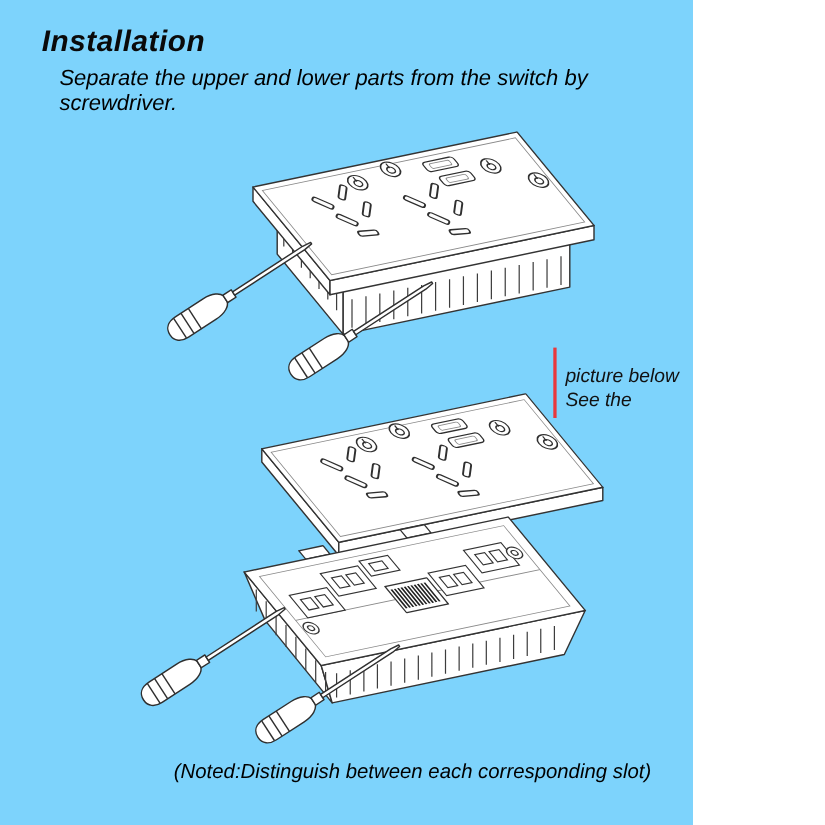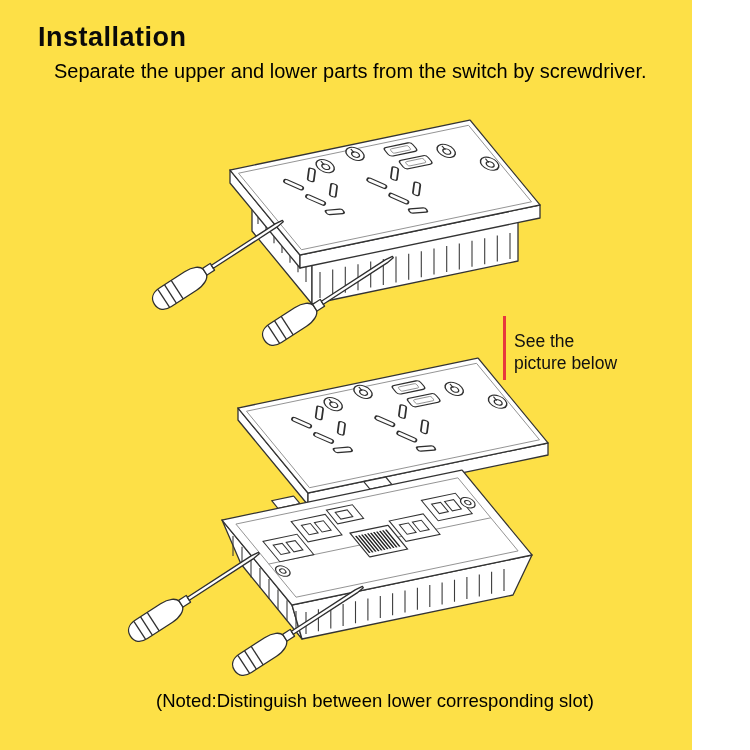--- a/index.html
+++ b/index.html
@@ -1,17 +1,17 @@
 <!DOCTYPE html>
 <html><head>
 <meta charset="utf-8">
 <style>
   html,body{margin:0;padding:0;background:#ffffff;}
-  .page{position:relative;width:692px;height:750px;background:#fde047;overflow:hidden;
-        font-family:"Liberation Sans", sans-serif;color:#000;}
+  .page{position:relative;width:630px;height:750px;background:#7dd3fc;overflow:hidden;
+        font-family:"Liberation Sans", sans-serif;color:#000;font-style:italic;}
   .title{position:absolute;left:38px;top:22px;font-size:27px;font-weight:800;
          letter-spacing:.5px;color:#0a0a0a;}
   .subtitle{position:absolute;left:38px;top:60px;font-size:20px;color:#000;margin-left:16px;}
   .red-line{position:absolute;left:503px;top:316px;width:2.5px;height:64px;background:#e8383d;}
   .callout{position:absolute;left:514px;top:330px;font-size:17.5px;line-height:22px;color:#111;}
   .note{position:absolute;left:0;top:690px;width:750px;text-align:center;font-size:18.5px;color:#000;}
   svg.canvas{position:absolute;left:0;top:0;}
   .face{fill:#ffffff;stroke:#333;stroke-width:1.3;stroke-linejoin:round;}
   .thin{fill:none;stroke:#8a8a8a;stroke-width:.8;}
   .slot rect{fill:#fdfdfd;stroke:#2f2f2f;stroke-width:1.4;}
@@ -170,18 +170,18 @@
         <circle class="post" cx="222" cy="34" r="2.5"></circle>
       </g>
 
       <use href="#screwdriver" transform="translate(128,638) rotate(-33)"></use>
       <use href="#screwdriver" transform="translate(232,672) rotate(-33)"></use>
     </g>
   </svg>
 
   <div class="red-line"></div>
   <div class="callout">
+    <div>picture below</div>
     <div>See the</div>
-    <div>picture below</div>
   </div>
 
-  <div class="note">(Noted:Distinguish between lower corresponding slot)</div>
+  <div class="note">(Noted:Distinguish between each corresponding slot)</div>
 </div>
 
 </body></html>

